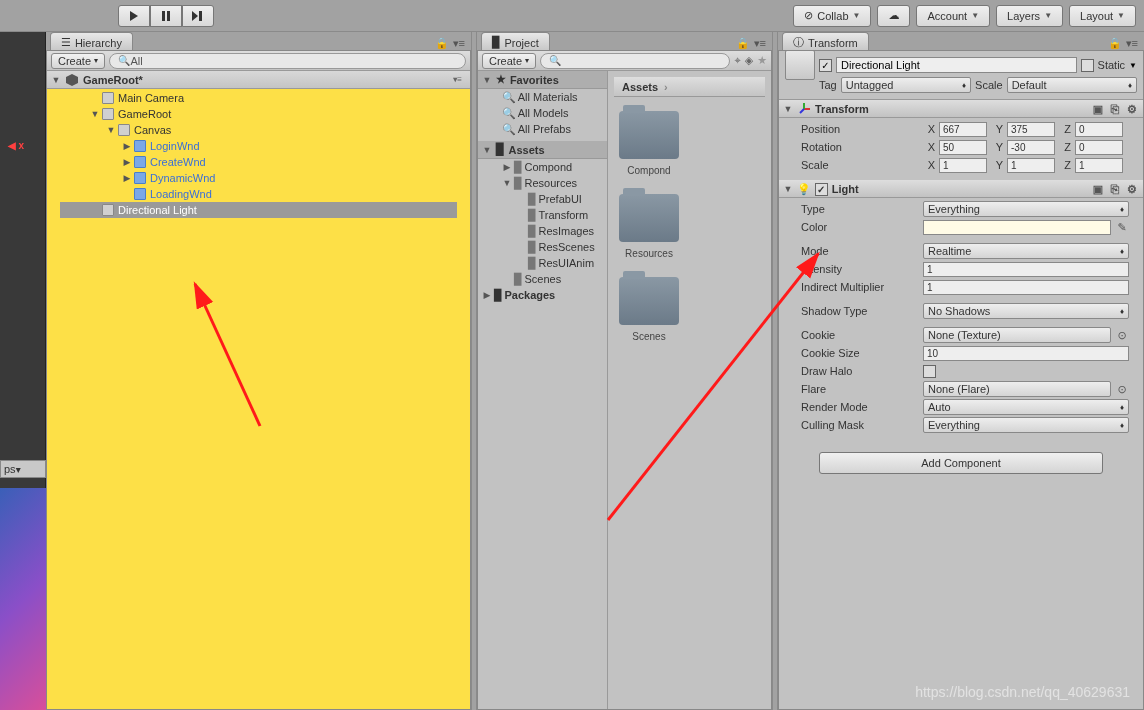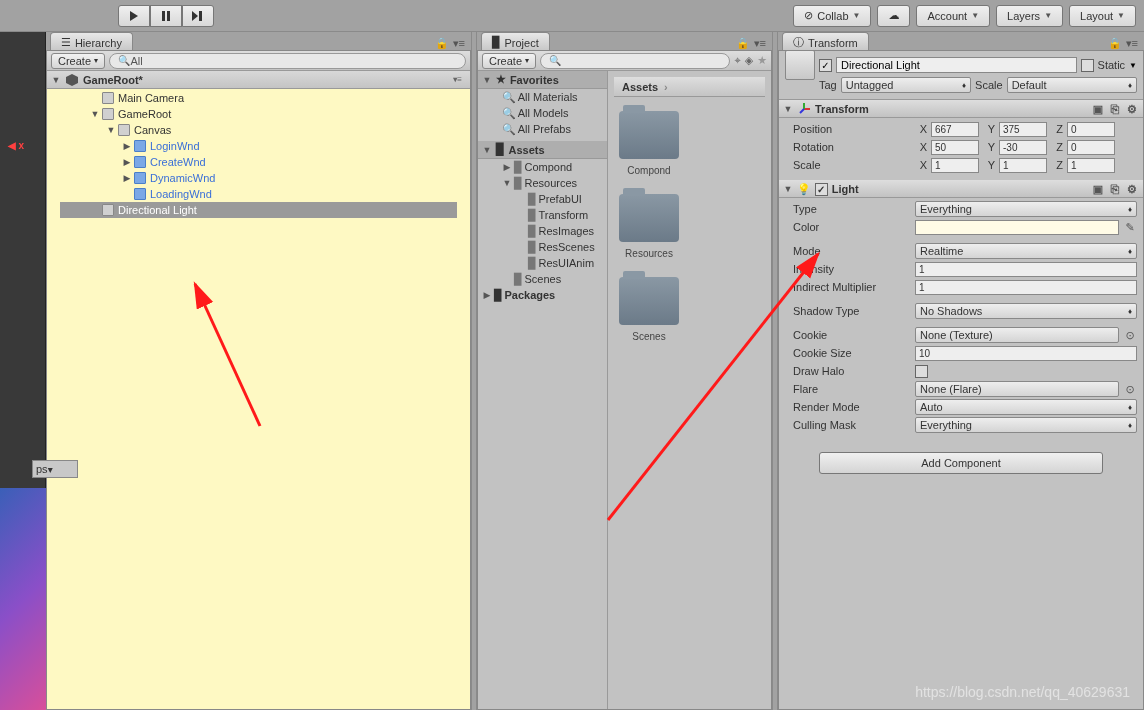--- a/index.html
+++ b/index.html
@@ -22,21 +22,21 @@
 
 
 .cols { display: flex; height: calc(710px - 32px); }
 .col { display:flex; flex-direction:column; }
 .col-scene { width: 46px; background:#393939; border-right:1px solid #222;}
 .col-hier { width: 425px; }
 .col-proj { width: 295px; }
 .col-insp { flex:1; }
 .gutter { width:6px; background:#a2a2a2; border-left:1px solid #8a8a8a; border-right:1px solid #8a8a8a;}
 
-.panel { background:#fef9c3; border:1px solid #888; margin:0; flex:1; display:flex; flex-direction:column; overflow:hidden;}
+.panel { background:#fde047; border:1px solid #888; margin:0; flex:1; display:flex; flex-direction:column; overflow:hidden;}
 .subbar { height: 20px; background: linear-gradient(#dedede,#c4c4c4); border-bottom:1px solid #999; display:flex; align-items:center; padding:0 4px; gap:4px;}
 .mini-btn { height:16px; padding:0 6px; background:linear-gradient(#f2f2f2,#d6d6d6); border:1px solid #888; border-radius:3px; font-size:10px; display:flex;align-items:center; gap:3px; color:#333;}
 .search-f { flex:1; height:16px; border:1px solid #999; border-radius:8px; background:#e8e8e8; padding:0 8px; font-size:10px; color:#555; display:flex;align-items:center;}
 
 
 .scene-row { height:18px; background:linear-gradient(#d8d8d8,#c4c4c4); border-bottom:1px solid #999; display:flex; align-items:center; padding:0 4px; gap:4px; color:#333; font-weight:bold;}
 .tree { padding: 1px 13px; overflow:hidden;}
 .tree-row { height:16px; display:flex; align-items:center; gap:2px; padding-left:4px; color:#333; white-space:nowrap;}
 .tree-row.sel { background:#9a9a9a; color:#fff;}
 .tree-row.blue { color:#3a6fd8;}
@@ -60,39 +60,39 @@
 .insp { flex:1; background:#c2c2c2; overflow:hidden; display:flex; flex-direction:column;}
 .insp-top { padding:4px 6px; border-bottom:1px solid #999;}
 .insp-row { display:flex; align-items:center; gap:4px; height:20px;}
 .cube3d { width:30px;height:30px; background:linear-gradient(#e8e8e8,#c8c8c8); border:1px solid #888; border-radius:2px;}
 .name-in { flex:1; height:16px; border:1px solid #888; background:#eee; padding:0 4px;}
 .lbl { color:#333; }
 .sel-box { height:16px; border:1px solid #888; background:linear-gradient(#eee,#d4d4d4); padding:0 4px; display:flex; align-items:center; justify-content:space-between; border-radius:2px; color:#333; font-size:10px;}
 .sel-box .tri2{font-size:8px;}
 .comp-head { height:18px; background:linear-gradient(#dcdcdc,#c2c2c2); border-top:1px solid #ddd; border-bottom:1px solid #999; display:flex; align-items:center; padding:0 4px; gap:4px; font-weight:bold; color:#333;}
 .comp-ic { width:14px;height:14px;}
-.comp-body { padding:2px 6px 6px;}
+.comp-body { padding:2px 14px 6px;}
 .prop-row { display:flex; align-items:center; height:18px; gap:4px;}
 .prop-lbl { width:126px; color:#333; padding-left:8px;}
 .mini-lbl { color:#333; width:12px; text-align:right;}
 .num-in { height:15px; border:1px solid #888; background:#eee; padding:0 3px; font-size:10px; color:#333;}
 .num-in.sm{width:48px;}
 .wide-in { flex:1; height:15px; border:1px solid #888; background:#eee; padding:0 3px; font-size:10px; color:#333;}
 .color-in { flex:1; height:15px; border:1px solid #888; background:#fffbe6;}
 .chk { width:13px;height:13px; border:1px solid #666; background:#ddd; display:inline-flex;align-items:center;justify-content:center; font-size:10px;}
 .add-comp { margin:12px 40px; height:22px; background:linear-gradient(#f0f0f0,#d4d4d4); border:1px solid #777; border-radius:3px; display:flex;align-items:center;justify-content:center; color:#333;}
 .pick{width:14px;font-size:11px;color:#555;text-align:center;}
 .gearset { margin-left:auto; display:flex; gap:3px;}
 .gearset span{width:14px;height:14px;color:#555;font-size:11px;display:inline-flex;align-items:center;justify-content:center;}
 
 
 .scene-thumb { position:absolute; left:0; top:488px; width:46px; height:222px; background:linear-gradient(135deg,#3a5fb8,#8a4fc8,#d84f9a);}
 .gizmo-area{height:440px; background:#393939; position:relative;}
 .giz-x{position:absolute;left:8px;top:108px;color:#ff4040;font-size:10px;font-weight:bold;}
-.ps-tab{position:absolute;left:0;top:460px;width:46px;height:18px;background:#c8c8c8;border:1px solid #888;font-size:10px;display:flex;align-items:center;padding:0 3px;color:#333;margin-left:32px;}
+.ps-tab{position:absolute;left:0;top:460px;width:46px;height:18px;background:#c8c8c8;border:1px solid #888;font-size:10px;display:flex;align-items:center;padding:0 3px;color:#333;}
 
 
 .wm { position:absolute; right:14px; bottom:10px; color:#e8e8e8; font-size:14px; opacity:0.85; font-family:sans-serif;}
 
 
 .arrow { position:absolute; pointer-events:none; }
 
 </style>
 </head>
 <body>

